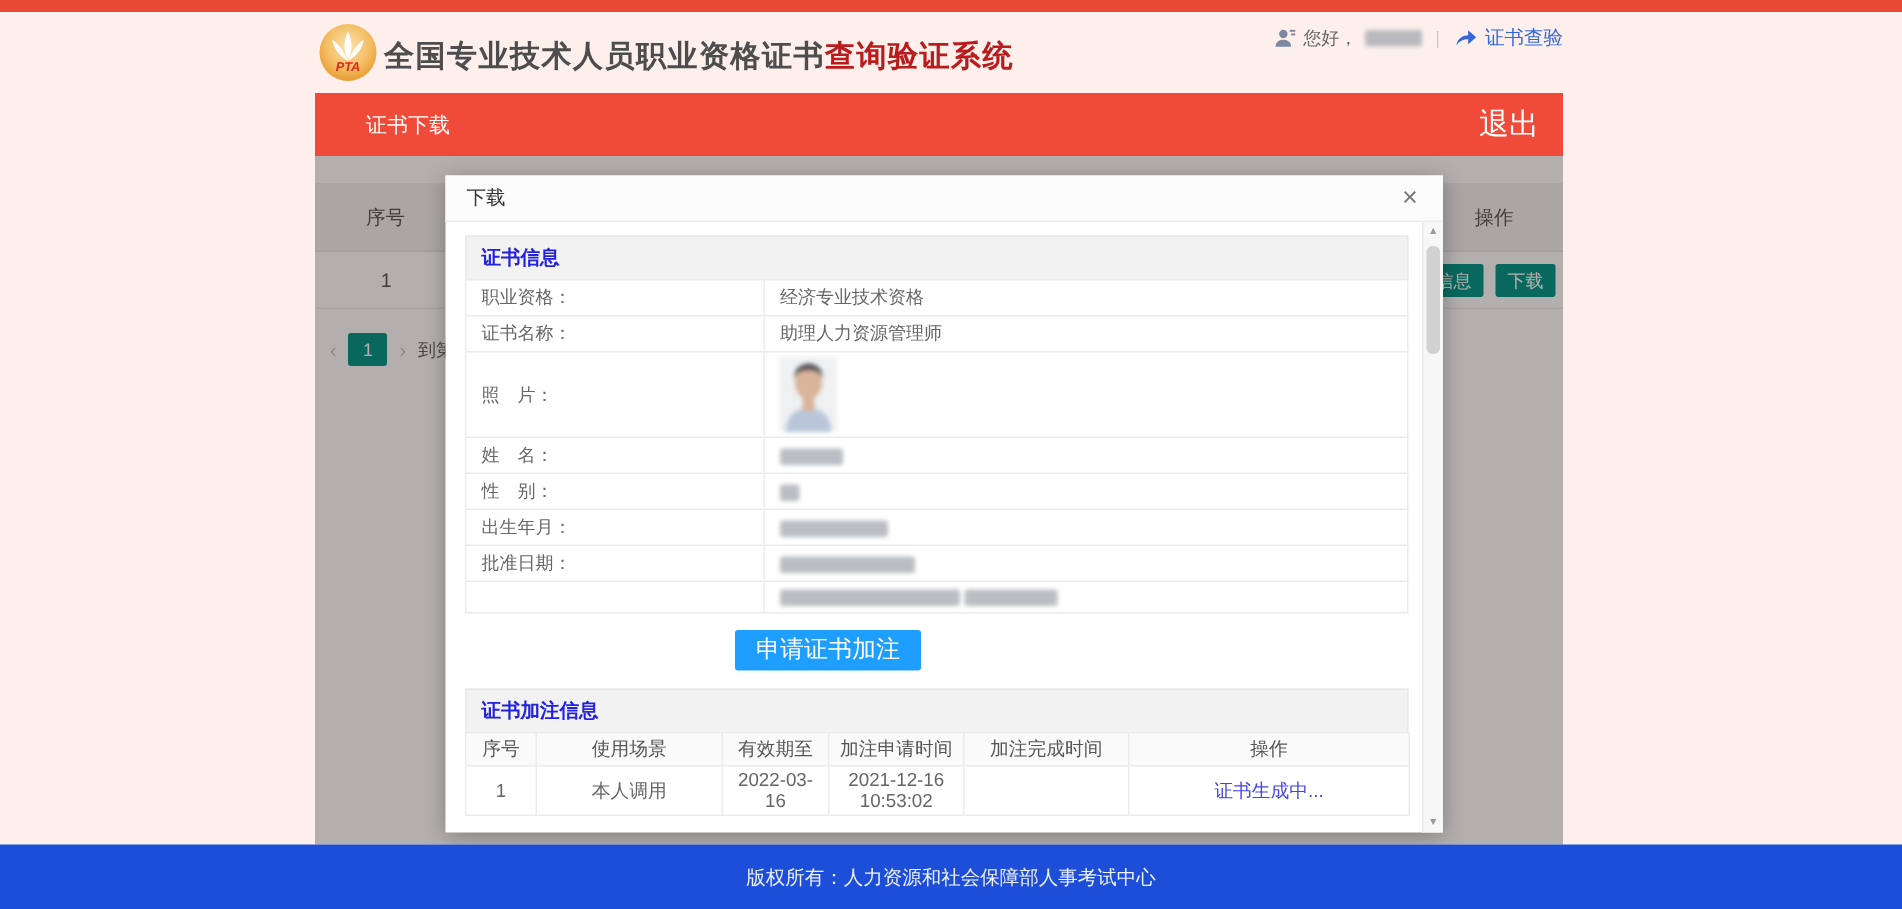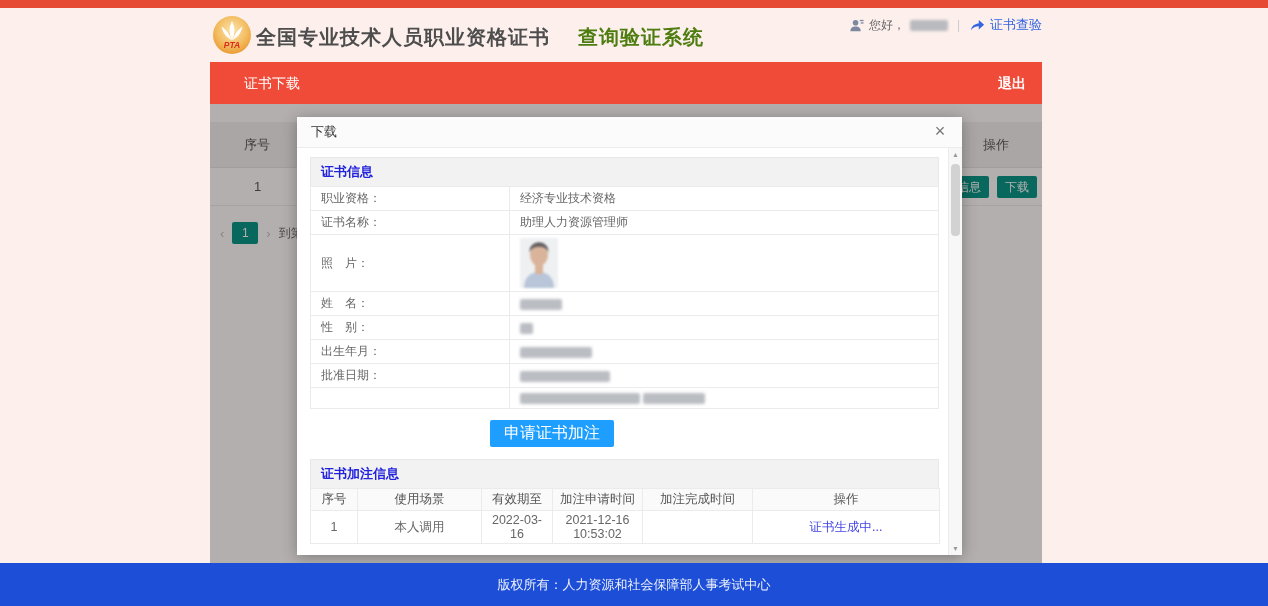--- a/index.html
+++ b/index.html
@@ -12,31 +12,31 @@
   }
   
   .top-strip { position:absolute; top:0; left:0; width:1268px; height:8px; background:#e64a35; }
 
   
   .site-header { position:absolute; top:8px; left:210px; width:832px; height:54px; }
   .logo { position:absolute; left:2px; top:7px; width:40px; height:40px; }
   .logo svg { display:block; }
   .site-title { position:absolute; left:46px; top:16px; font-size:20px; font-weight:bold; letter-spacing:1px; }
   .site-title .t-main { color:#4d4d4d; }
-  .site-title .t-accent { color:#4d7c0f;margin-left:28px; }
+  .site-title .t-accent { color:#b91c1c; }
   .user-bar { position:absolute; right:0px; top:8px; display:flex; align-items:center; gap:5px; font-size:12px; color:#666; }
   .user-bar .sep { color:#ccc; margin:0 4px; }
   .verify-link { color:#3566e0; font-size:13px; text-decoration:none; cursor:pointer; }
   .redact { display:inline-block; height:11px; background:#a9adb4; border-radius:2px; filter:blur(1.5px); opacity:.8; vertical-align:middle; }
 
   
   .nav { position:absolute; top:62px; left:210px; width:832px; height:42px; background:#ef4b38; }
   .nav-item { position:absolute; left:12px; top:0; width:100px; height:46px; line-height:42px; text-align:center; color:#fff; font-size:14px; cursor:pointer; }
   .nav-item .underline { position:absolute; left:0; bottom:0; width:100%; height:4px; background:#f59a23; }
-  .nav-logout { position:absolute; right:16px; top:0; height:24px; line-height:42px; color:#fff; font-size:14px; cursor:pointer;font-weight:bold; }
+  .nav-logout { position:absolute; right:16px; top:0; height:24px; line-height:42px; color:#fff; font-size:20px; cursor:pointer; }
 
   
   .card { position:absolute; top:104px; left:210px; width:832px; height:459px; background:#fff; }
   .bg-table { position:absolute; top:18px; left:0; width:832px; font-size:13px; color:#555; }
   .bg-th-row { position:relative; height:46px; background:#f2f2f2; border-bottom:1px solid #e6e6e6; }
   .bg-td-row { position:relative; height:38px; background:#fff; border-bottom:1px solid #eee; }
   .bg-cell-seq { position:absolute; left:0; top:0; width:95px; height:100%; display:flex; align-items:center; justify-content:center; border-right:1px solid #e6e6e6; }
   .bg-cell-op  { position:absolute; left:740px; top:0; width:92px; height:100%; display:flex; align-items:center; justify-content:center; }
   .bg-btns { position:absolute; left:715px; top:8px; display:flex; gap:8px; }
   .btn-green { background:#009688; color:#fff; border:none; font-size:12px; height:22px; padding:0 8px; border-radius:2px; cursor:pointer; white-space:nowrap; }

